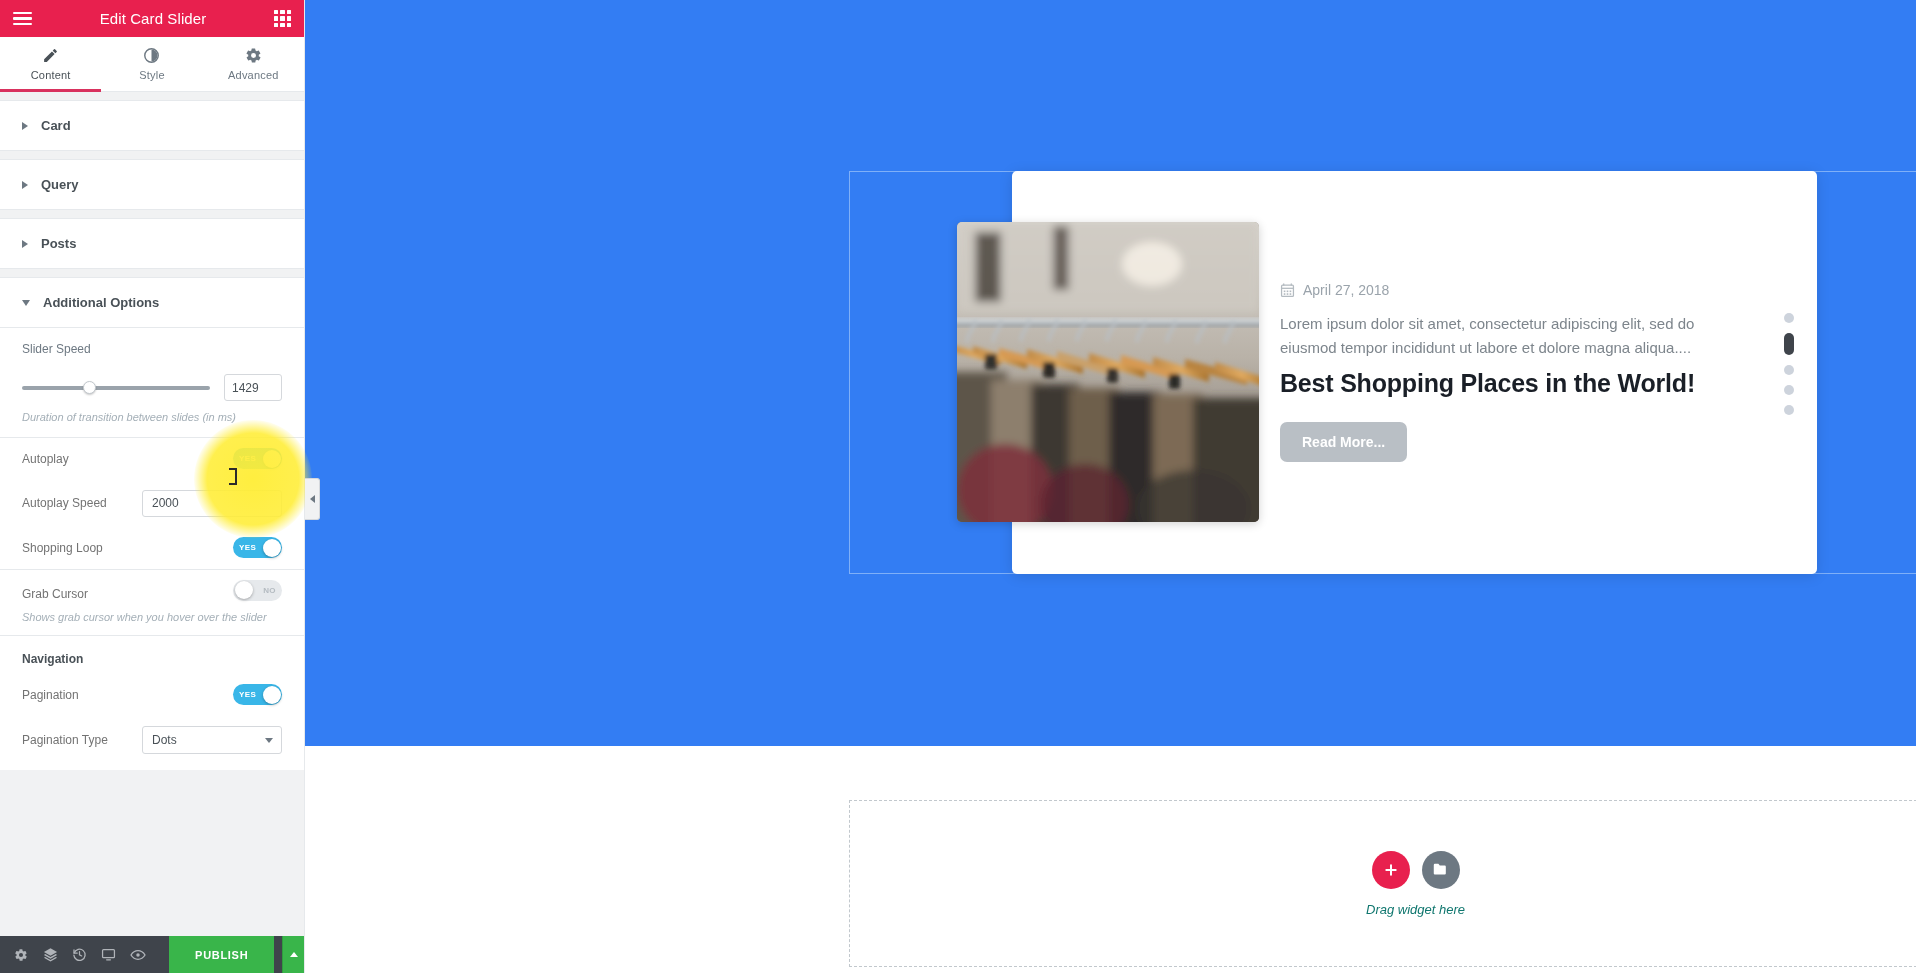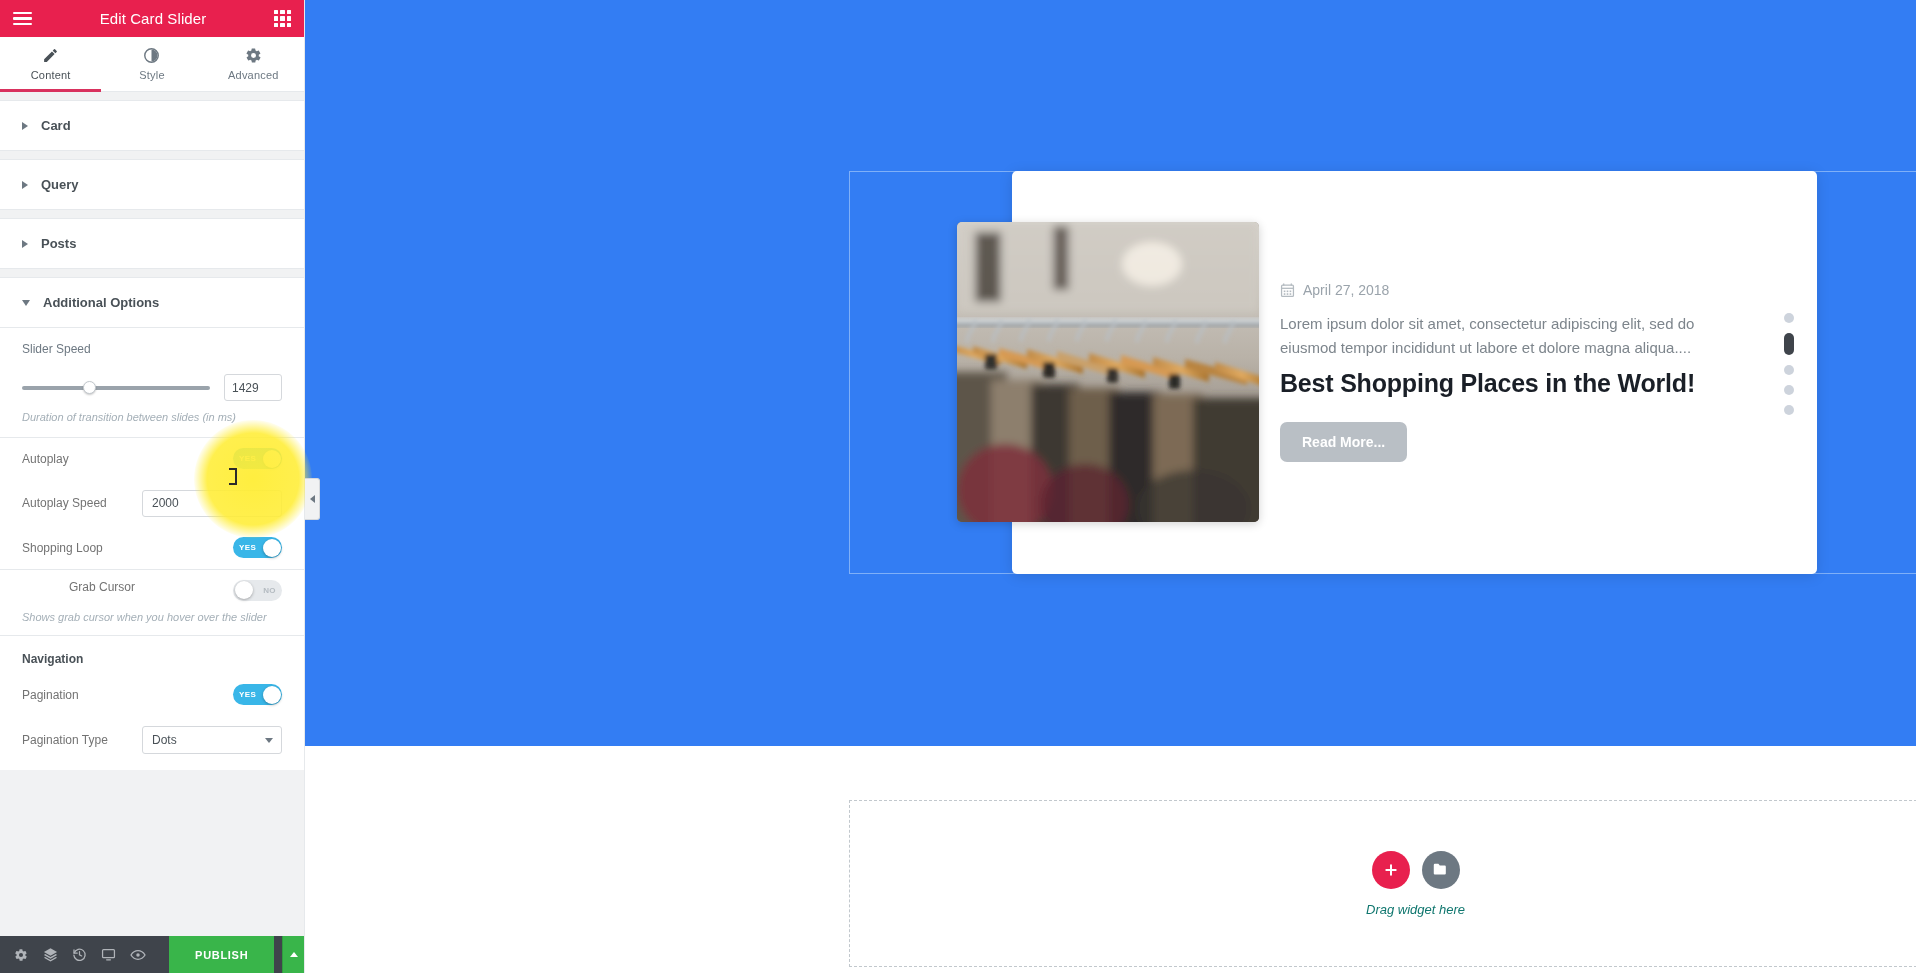--- a/index.html
+++ b/index.html
@@ -331,21 +331,21 @@
       <span class="row-lbl">Shopping Loop</span>
       <span class="switch on">
         <span class="sw-txt">YES</span>
         <span class="sw-knob"></span>
       </span>
     </div>
 
     <div class="group-divider"></div>
 
     <div class="ctrl-block tight">
-      <div style="display:flex;align-items:flex-start;justify-content:space-between;margin-left:47px;">
+      <div style="display:flex;align-items:flex-end;justify-content:space-between;">
         <span class="row-lbl">Grab Cursor</span>
         <span class="switch off">
           <span class="sw-txt">NO</span>
           <span class="sw-knob"></span>
         </span>
       </div>
       <div class="ctrl-desc">Shows grab cursor when you hover over the slider</div>
     </div>
 
     <div class="group-title">Navigation</div>

